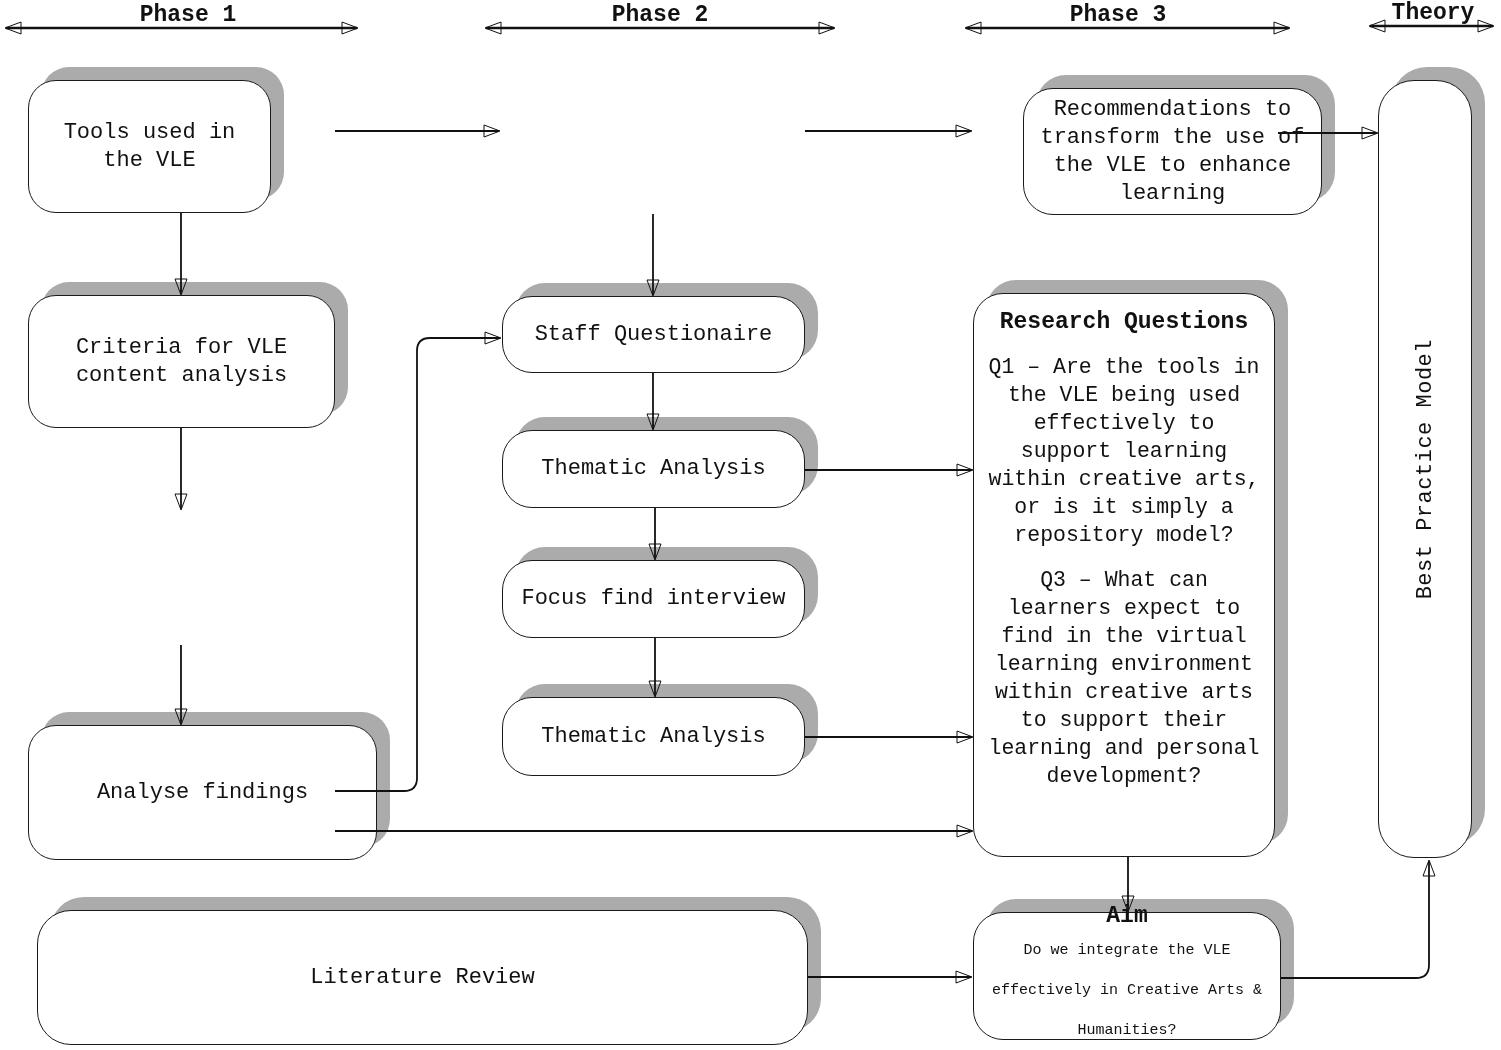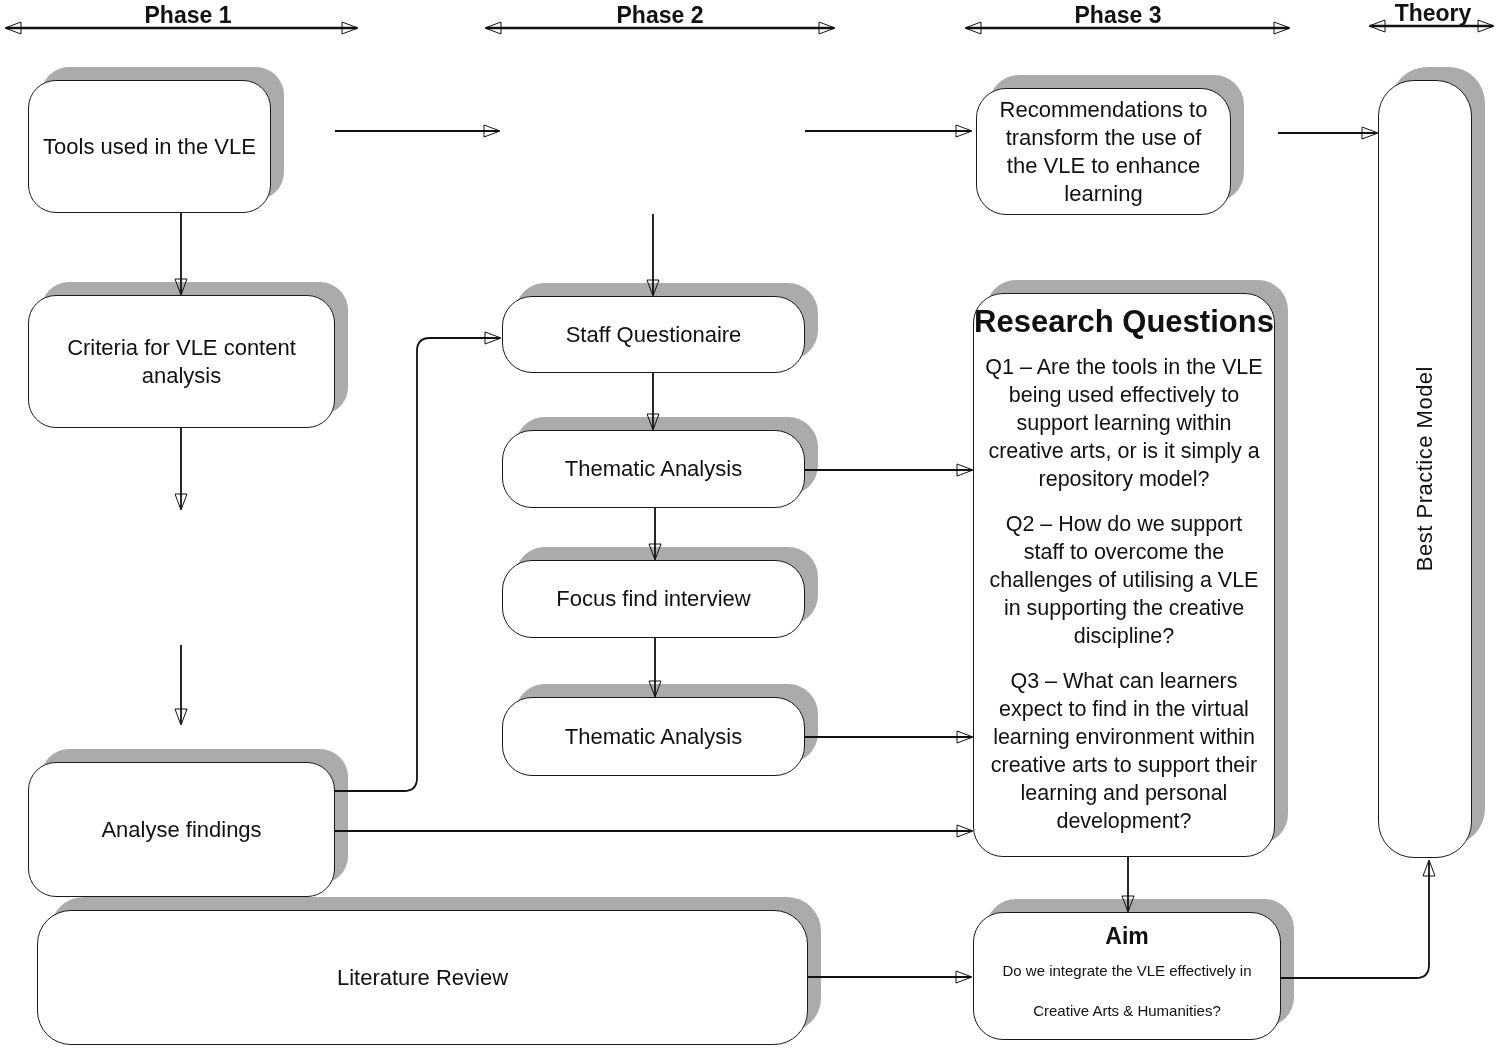--- a/index.html
+++ b/index.html
@@ -5,21 +5,21 @@
   :root{
     --c-shadow:#ababab;
     --c-line:#111111;
     --c-box-border:#1a1a1a;
     --c-box-fill:#ffffff;
     --c-text:#111111;
   }
   html,body{margin:0;padding:0;background:#ffffff;}
   .canvas{
     position:relative;width:1501px;height:1050px;background:var(--c-box-fill);
-    font-family:Liberation Sans, sans-serif;
+    font-family:Liberation Mono, monospace;
     color:var(--c-text);overflow:hidden;
   }
   .hdr{
     position:absolute;top:2px;height:26px;line-height:26px;
     text-align:center;font-weight:bold;font-size:23px;white-space:nowrap;
   }
   .node{
     position:absolute;background:var(--c-box-fill);
     border:1.6px solid var(--c-box-border);
     box-shadow:13px -13px 0 0 var(--c-shadow);
@@ -27,21 +27,21 @@
     text-align:center;box-sizing:border-box;
   }
   .node-label{
     font-size:22px;line-height:28px;white-space:pre-line;padding:0 12px;
   }
   .r28{border-radius:28px;}
   .r30{border-radius:30px;}
   .r34{border-radius:34px;}
   .r36{border-radius:36px;}
   .rq-box{flex-direction:column;justify-content:flex-start;padding-top:12px;}
-  .rq-title{font-size:31px;font-weight:bold;line-height:28px;margin:2px 0 0;}
+  .rq-title{font-size:23px;font-weight:bold;line-height:28px;margin:2px 0 0;}
   .rq-q{font-size:21.5px;line-height:28px;margin:17px 0 0;padding:0 10px;}
   .aim-box{flex-direction:column;}
   .aim-title{font-size:23px;font-weight:bold;line-height:30px;}
   .aim-body{font-size:15px;line-height:40px;padding:0 8px;}
   .vertical-label{
     writing-mode:vertical-rl;transform:rotate(180deg);
     font-size:22px;letter-spacing:0.5px;white-space:nowrap;
   }
   svg.connectors{position:absolute;left:0;top:0;width:1501px;height:1050px;pointer-events:none;}
   svg.connectors line,svg.connectors path{stroke:var(--c-line);fill:none;}
@@ -57,44 +57,43 @@
   <div class="hdr" style="left:560px;width:200px;">Phase 2</div>
   <div class="hdr" style="left:1018px;width:200px;">Phase 3</div>
   <div class="hdr" style="left:1333px;width:200px;top:0;">Theory</div>
 
   <div class="node r28" style="left:28px;top:80px;width:243px;height:133px;">
     <div class="node-label">Tools used in the VLE</div>
   </div>
   <div class="node r28" style="left:28px;top:295px;width:307px;height:133px;">
     <div class="node-label">Criteria for VLE content analysis</div>
   </div>
-  <div class="node r28" style="left:28px;top:762px;width:307px;height:135px;">
+  <div class="node r28" style="left:28px;top:725px;width:349px;height:135px;">
     <div class="node-label">Analyse findings</div>
   </div>
 
   <div class="node r30" style="left:502px;top:296px;width:303px;height:77px;">
     <div class="node-label">Staff Questionaire</div>
   </div>
   <div class="node r30" style="left:502px;top:430px;width:303px;height:78px;">
     <div class="node-label">Thematic Analysis</div>
   </div>
   <div class="node r30" style="left:502px;top:560px;width:303px;height:78px;">
     <div class="node-label">Focus find interview</div>
   </div>
   <div class="node r30" style="left:502px;top:697px;width:303px;height:79px;">
     <div class="node-label">Thematic Analysis</div>
   </div>
 
-  <div class="node r30" style="left:976px;top:88px;width:255px;height:127px;">
+  <div class="node r30" style="left:1023px;top:88px;width:299px;height:127px;">
     <div class="node-label">Recommendations to transform the use of the VLE to enhance learning</div>
   </div>
   <div class="node r30 rq-box" style="left:973px;top:293px;width:302px;height:564px;">
     <div class="rq-title">Research Questions</div>
     <div class="rq-q">Q1 – Are the tools in the VLE being used effectively to support learning within creative arts, or is it simply a repository model?</div>
-    <div class="rq-q">Q2 – How do we support staff to overcome the challenges of utilising a VLE in supporting the creative discipline?</div>
     <div class="rq-q">Q3 – What can learners expect to find in the virtual learning environment within creative arts to support their learning and personal development?</div>
   </div>
   <div class="node r30 aim-box" style="left:973px;top:912px;width:308px;height:128px;">
     <div class="aim-title">Aim</div>
     <div class="aim-body">Do we integrate the VLE effectively in Creative Arts &amp; Humanities?</div>
   </div>
 
   <div class="node r36" style="left:1378px;top:80px;width:94px;height:778px;">
     <div class="vertical-label">Best Practice Model</div>
   </div>

